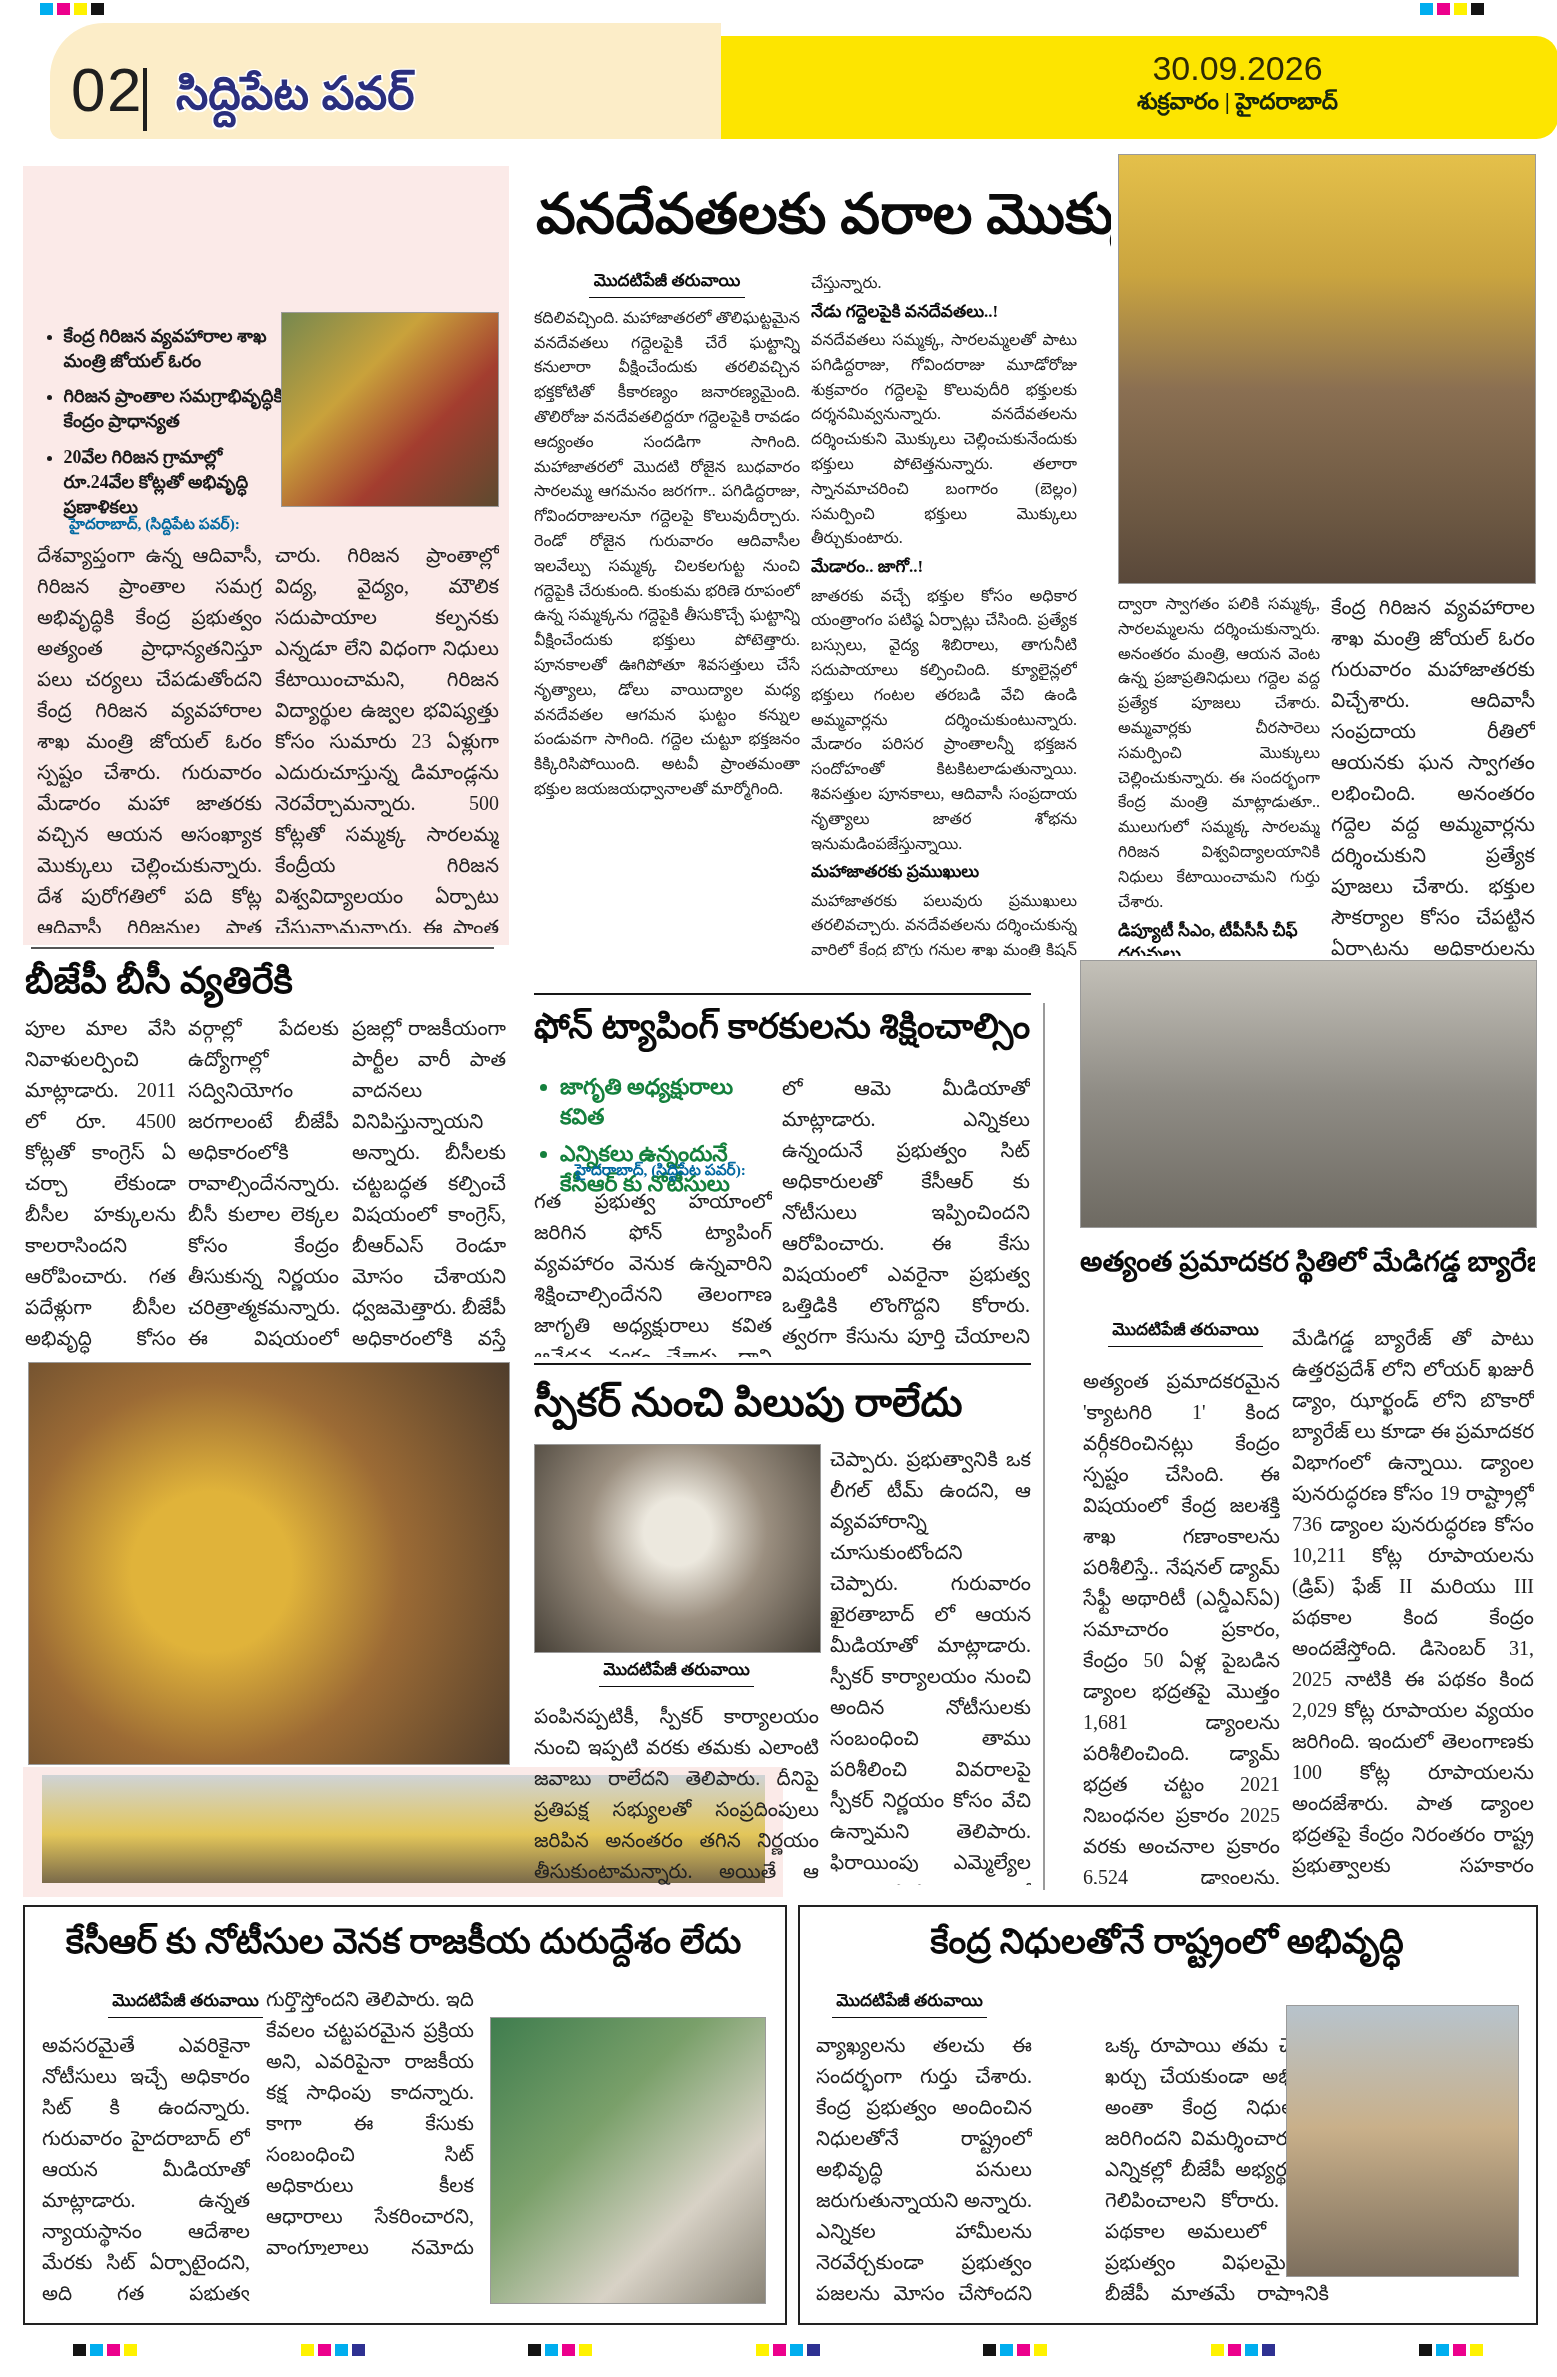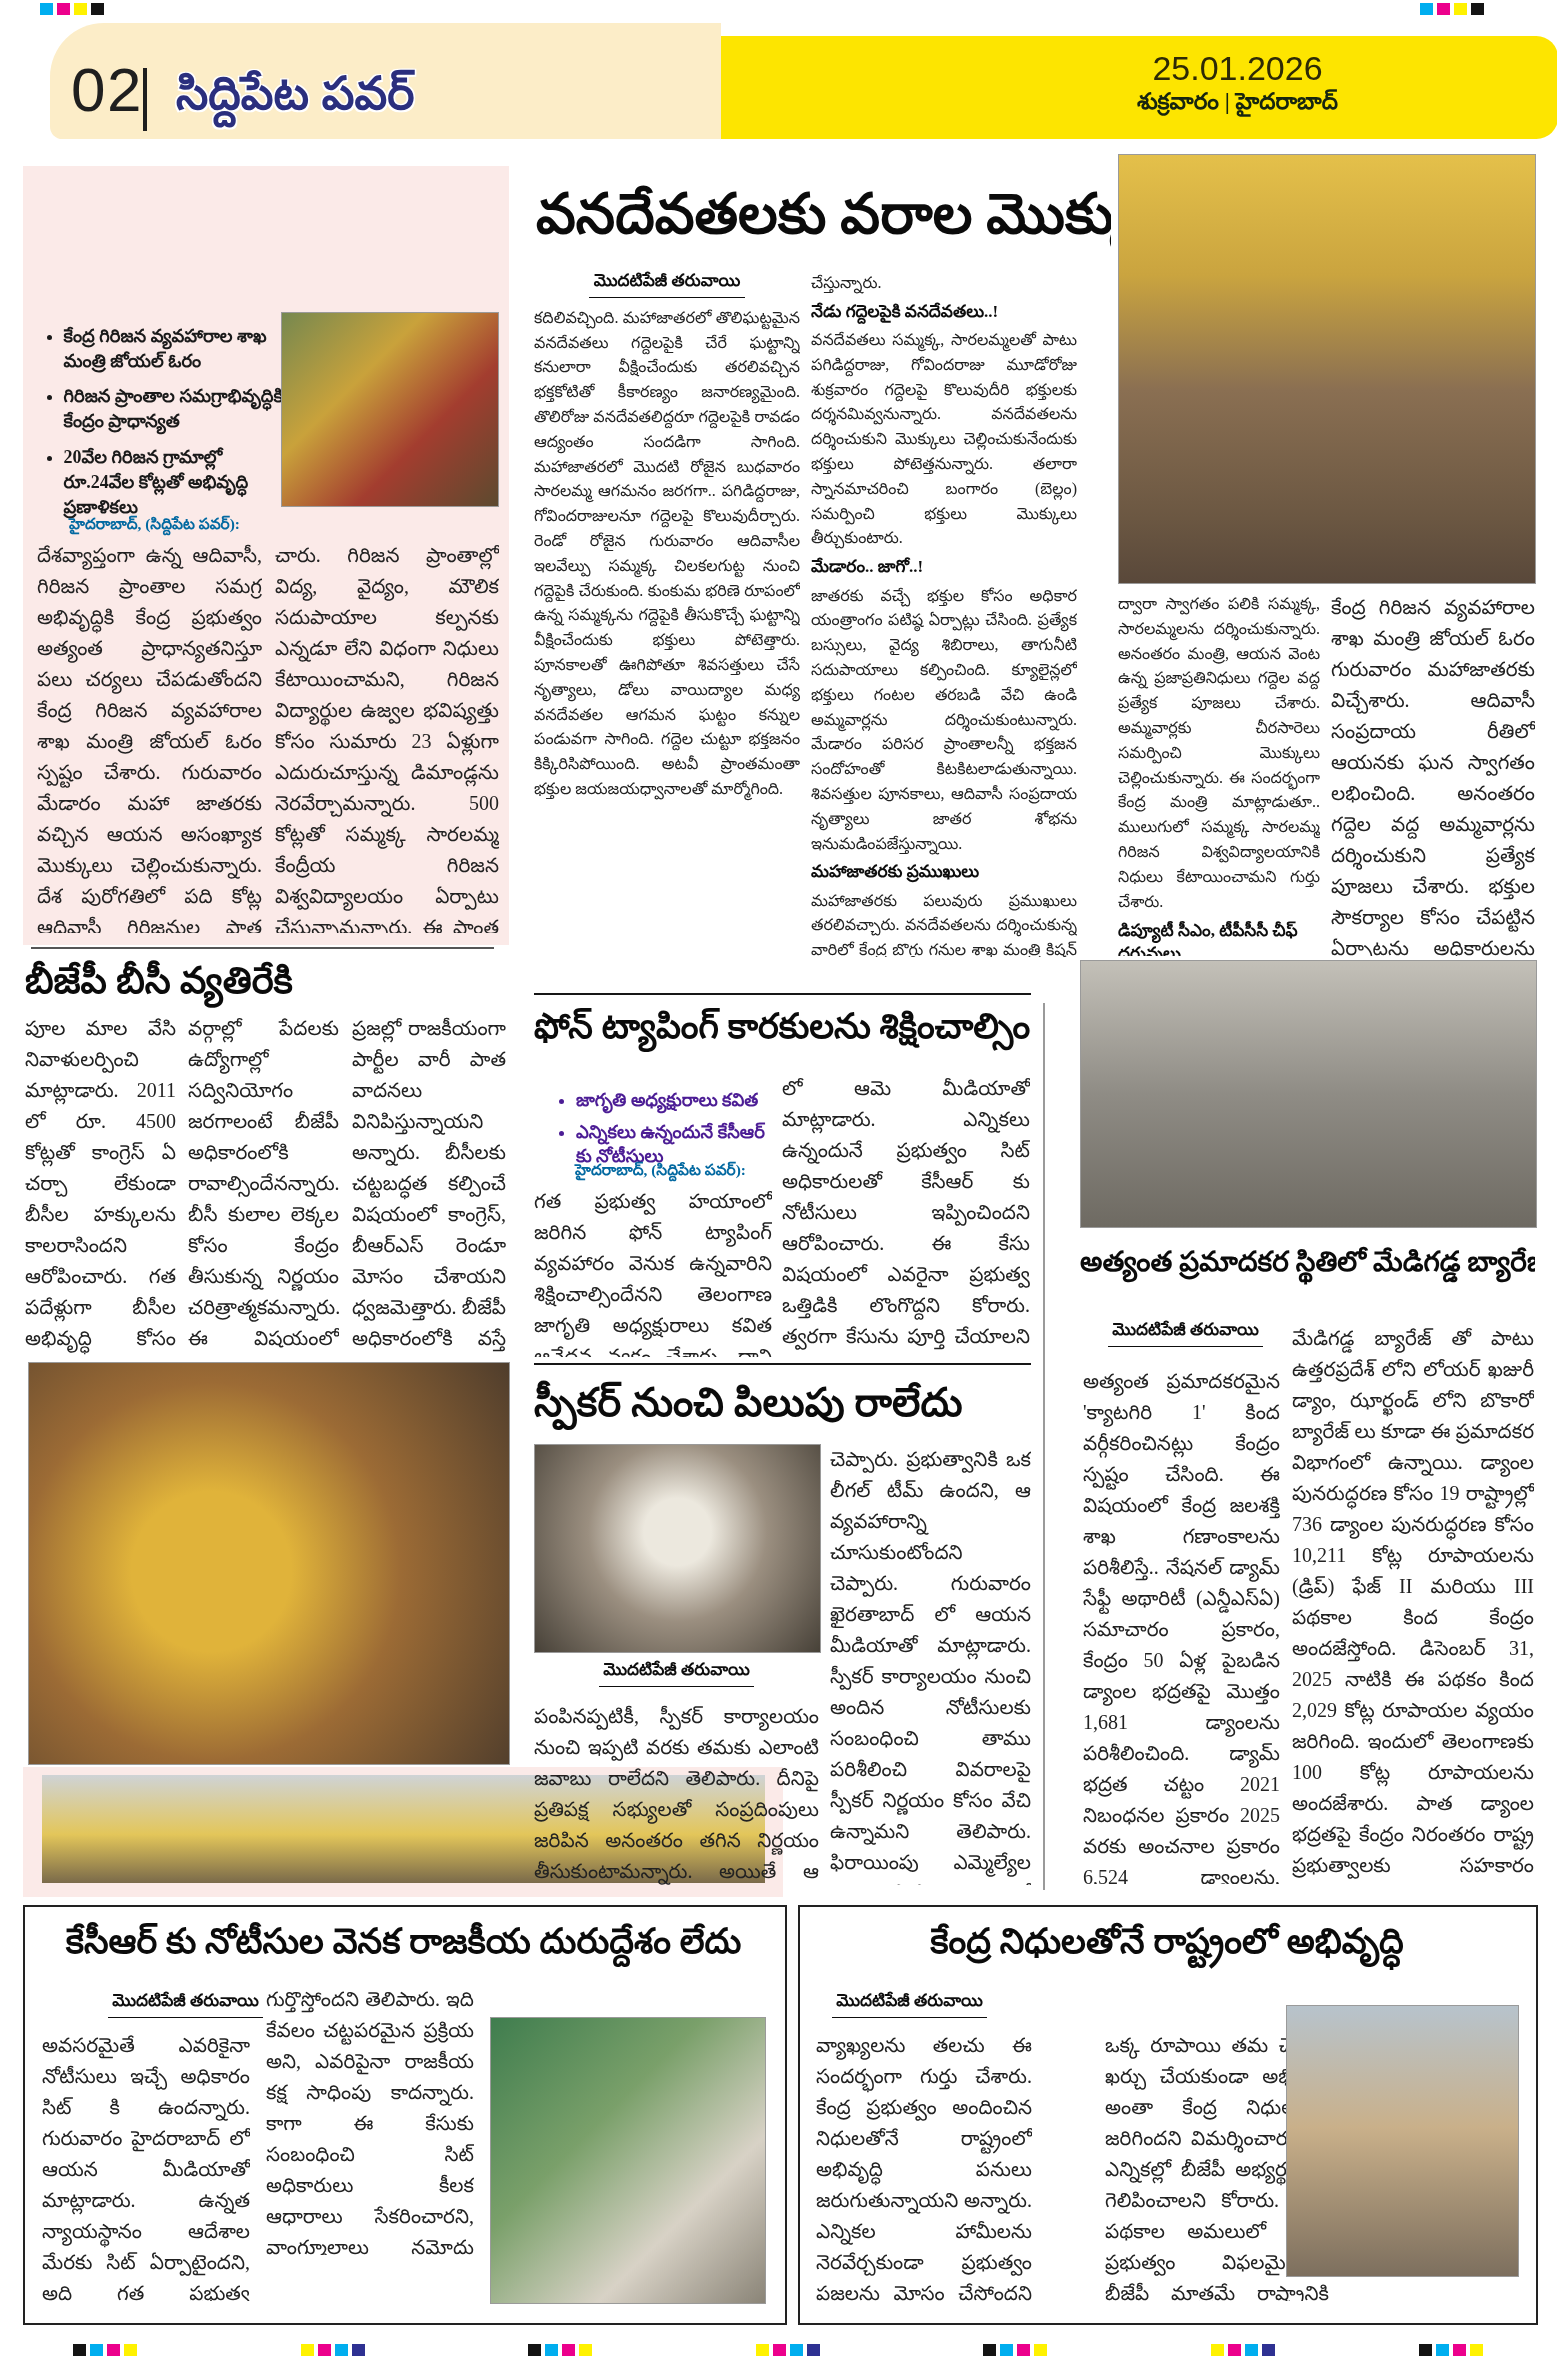--- a/index.html
+++ b/index.html
@@ -64,22 +64,22 @@
   .pinkframe{position:absolute;left:23px;top:1767px;width:760px;height:130px;background:#fbeae8;}
 
   
   .hrule{position:absolute;background:#161616;height:2.3px;}
   .vrule{position:absolute;background:#9a9a9a;width:1.5px;}
 
   
   .bbox{position:absolute;border:2.3px solid #222;background:#fff;}
   .bbox-hl{position:absolute;text-align:center;font-weight:800;color:#0b0b0b;}
 
-  .phone-bullets{position:absolute;left:543px;top:1072px;width:201px;margin:16px;padding-left:17px;
-                 font-size:18px;font-weight:700;line-height:1.35;color:#4c1d95;}
+  .phone-bullets{position:absolute;left:543px;top:1072px;width:201px;margin:0;padding-left:17px;
+                 font-size:22px;font-weight:700;line-height:1.35;color:#15803d;}
   .phone-bullets li{margin-bottom:7.7px;}
 </style>
 </head>
 <body>
 
 <div class="page">
 
   <div class="marks" style="left:40px;top:3.1px;">
     <span class="mark mc"></span>
       <span class="mark mm"></span>
@@ -91,21 +91,21 @@
       <span class="mark mm"></span>
       <span class="mark my"></span>
       <span class="mark mk"></span>
   </div>
 
   <div class="hdr-cream"></div>
   <div class="hdr-yellow"></div>
   <div class="pagenum">02</div>
   <div class="hdr-bar"></div>
   <div class="masthead">సిద్దిపేట పవర్</div>
-  <div class="hdr-date">25.01.2026</div>
+  <div class="hdr-date">30.09.2026</div>
   <div class="hdr-day">శుక్రవారం | హైదరాబాద్</div>
 
   <div class="pinkbox"></div>
   <ul class="tribal-bullets">
     <li>కేంద్ర గిరిజన వ్యవహారాల శాఖ మంత్రి జోయల్ ఓరం</li>
     <li>గిరిజన ప్రాంతాల సమగ్రాభివృద్ధికి కేంద్రం ప్రాధాన్యత</li>
     <li>20వేల గిరిజన గ్రామాల్లో రూ.24వేల కోట్లతో అభివృద్ధి ప్రణాళికలు</li>
   </ul>
   <div class="photo ph-tribal"></div>
   <div class="dateline" style="position:absolute;left:37px;top:515px;">హైదరాబాద్, (సిద్దిపేట పవర్):</div>

